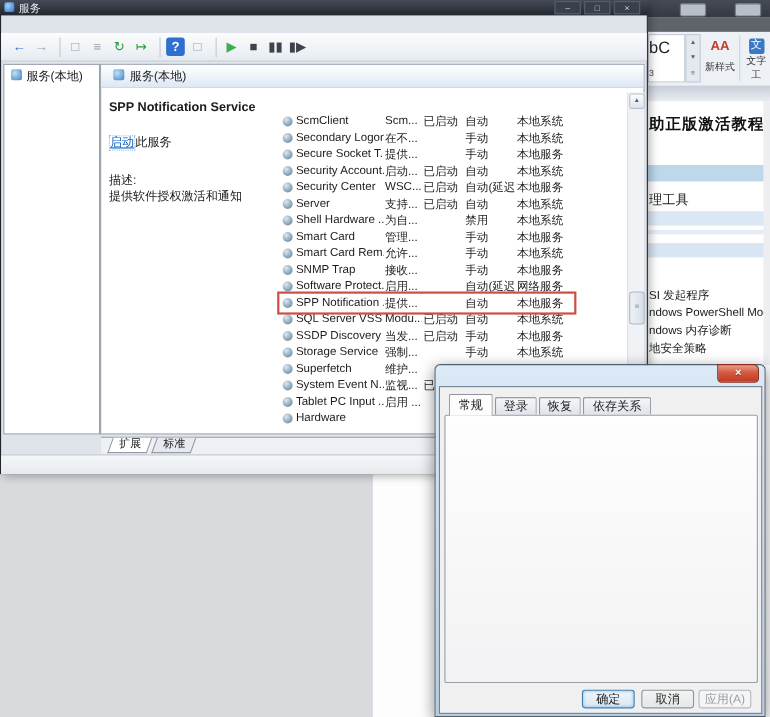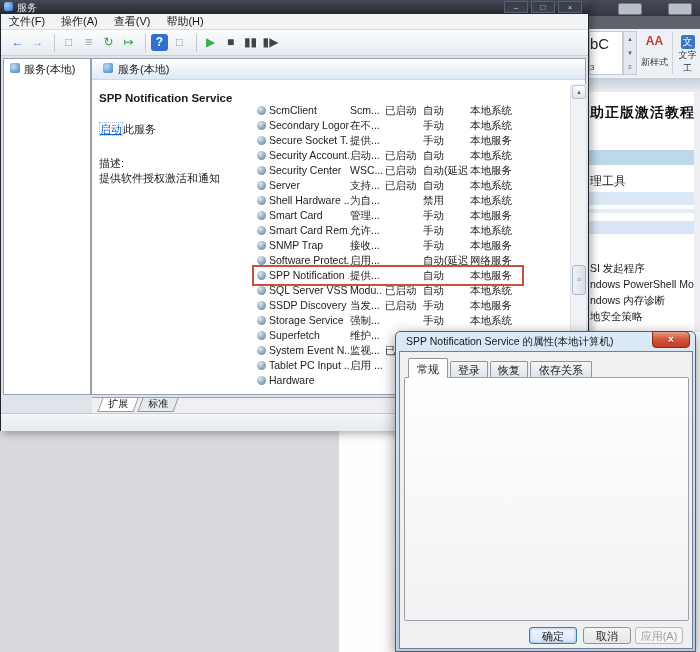--- a/index.html
+++ b/index.html
@@ -179,26 +179,20 @@
   <div class="abs white-strip"></div>
 
   <div class="abs" id="svcwin"></div>
   <div class="abs titlebar"></div>
   <div class="abs title-icon"></div>
   <div class="abs title-text">服务</div>
   <span class="abs winbtn" style="left:504px">–</span>
   <span class="abs winbtn" style="left:531px">□</span>
   <span class="abs winbtn" style="left:558px">×</span>
 
-  <div class="abs menubar" id="menubar">
-      <span class="mitem">文件(F)</span>
-      <span class="mitem">操作(A)</span>
-      <span class="mitem">查看(V)</span>
-      <span class="mitem">帮助(H)</span>
-    </div>
   <div class="abs toolbar" id="toolbar">
       <span class="ticon" style="color:#2f6fd0;">←</span>
       <span class="ticon" style="color:#93a9c4;">→</span>
       <span class="tsep"></span>
       <span class="ticon" style="color:#98a2ad;">□</span>
       <span class="ticon" style="color:#98a2ad;">≡</span>
       <span class="ticon" style="color:#2e9e3e;">↻</span>
       <span class="ticon" style="color:#2e9e3e;">↦</span>
       <span class="tsep"></span>
       <span class="ticon" style="color:#ffffff;background:#2f6fd0;border-radius:3px;font-weight:bold;">?</span>
@@ -389,21 +383,20 @@
 
   <div class="abs tabstrip" id="tabstrip">
       <span class="btab active"><span class="t">扩展</span></span>
       <span class="btab"><span class="t">标准</span></span>
     </div>
   <div class="abs statusbar"></div>
 
   <div class="abs" id="redbox"></div>
 
   <div class="abs" id="dlg">
-    <div class="abs dtitle nowrap">SPP Notification Service 的属性(本地计算机)</div>
     <span class="abs" id="dlg-close">×</span>
     <div class="abs dclient"></div>
     <div id="dtabs">
         <span class="dtab active" style="left:12px;width:40px">常规</span>
         <span class="dtab" style="left:54px;width:38px">登录</span>
         <span class="dtab" style="left:94px;width:38px">恢复</span>
         <span class="dtab" style="left:134px;width:62px">依存关系</span>
       </div>
     <div class="abs dpage"></div>
 

